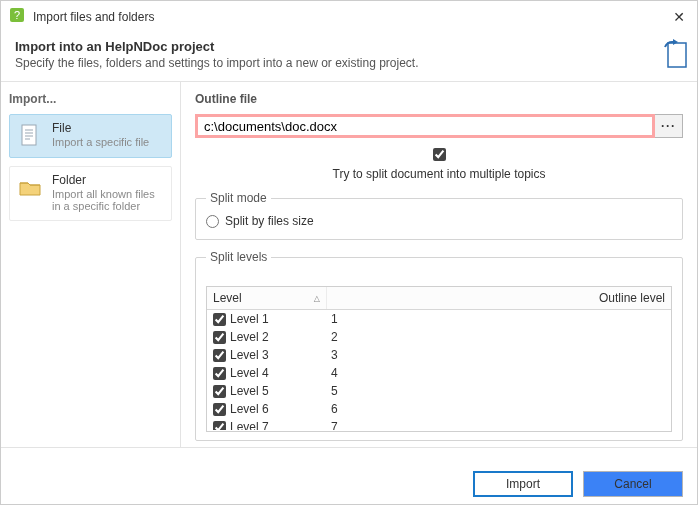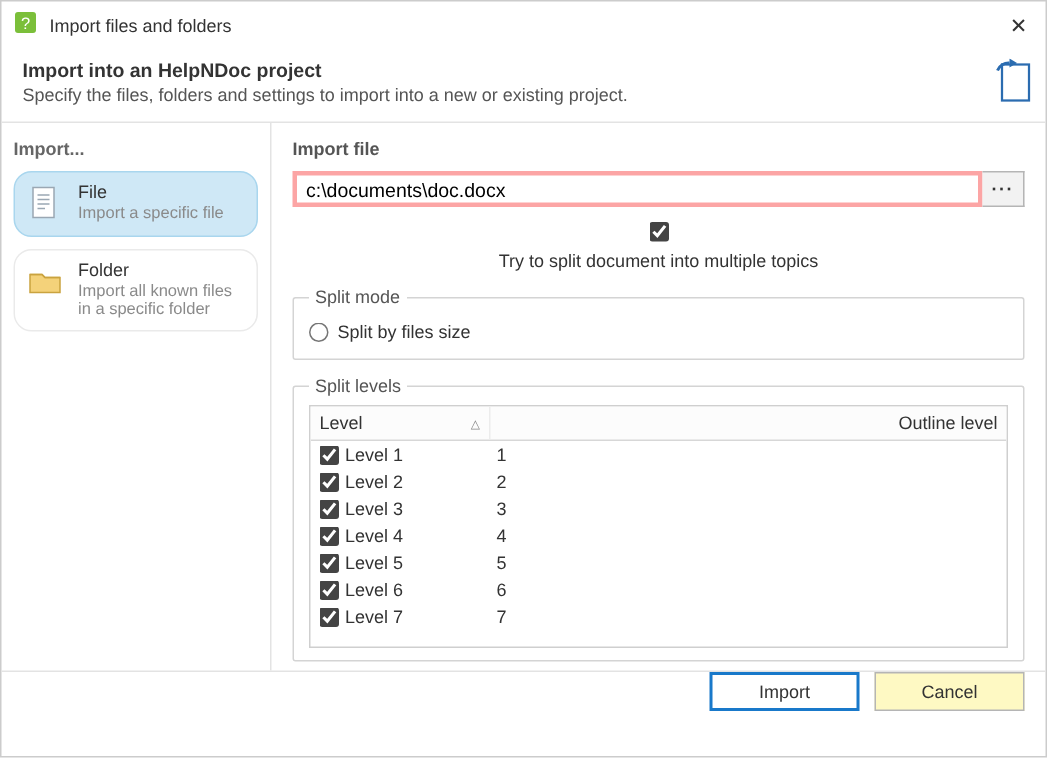--- a/index.html
+++ b/index.html
@@ -28,51 +28,51 @@
     border-bottom:1px solid #e3e3e3;
   }
   .header .hleft { flex:1; }
   .header .htitle { font-weight:bold; font-size:13px; color:#333; }
   .header .hsub { font-size:12px; color:#555; margin-top:2px; }
   .header .hicon { width:32px; height:32px; margin-left:8px; }
   .columns { display:flex; flex-direction:row; height: calc(100% - 32px - 56px - 50px); }
   .left { width:180px; padding:10px 8px; border-right:1px solid #e3e3e3; }
   .left .lhead { color:#666; font-weight:600; margin-bottom:8px; }
   .card {
-    border:1px solid #eaeaea; border-radius:12px; margin-bottom:8px;
+    border:1px solid #eaeaea; border-radius:2px; margin-bottom:8px;
     padding:6px 6px 8px 6px; display:flex; gap:8px; align-items:flex-start;
     cursor:default;
   }
   .card.selected { background:#cfe8f6; border-color:#a9d6ee; }
   .card .clabel { font-size:12px; color:#333; }
   .card .cdesc { font-size:11px; color:#8a8a8a; margin-top:1px; }
   .card .cicon { width:28px; height:28px; flex:0 0 28px; }
   .right { flex:1; padding:10px 14px 6px 14px; overflow:hidden; display:flex; flex-direction:column; }
   .rhead { font-weight:600; color:#555; margin-bottom:8px; }
   .filerow { display:flex; gap:0; margin-bottom:10px; }
   .fileinput { flex:1; border:3px solid #fca5a5; height:24px; padding:3px 6px; font-size:13px; }
   .filebtn { width:28px; height:24px; border:1px solid #b5b5b5; border-left:0; background:#f2f2f2; display:flex; align-items:center; justify-content:center; font-weight:bold; letter-spacing:1px; }
   .cbrow { display:flex; align-items:center; gap:6px; margin-bottom:10px;flex-direction:column; }
   fieldset { border:1px solid #d4d4d4; border-radius:2px; margin:0 0 10px 0; padding:6px 10px 8px 10px; }
   legend { font-size:12px; color:#555; padding:0 4px; }
   .splitmode-body { display:flex; flex-direction:row; }
   .radio-col { flex:1; display:flex; align-items:center; gap:6px; padding:3px 0; }
   .levels-fieldset { margin-bottom:0; flex:1; display:flex; flex-direction:column; min-height:0;}
-  .table-wrap { border:1px solid #cfcfcf; position:relative; overflow:hidden; flex:1; min-height:0;}
+  .table-wrap { border:1px solid #cfcfcf; position:relative; overflow:hidden; flex:1; min-height:0;margin-top:16px;}
   .thead { display:flex; border-bottom:1px solid #d7d7d7; background:#fcfcfc; font-size:12px; }
   .th { padding:4px 6px; }
   .th.level { width:120px; display:flex; justify-content:space-between; align-items:center; border-right:1px solid #ececec;}
   .tri { font-size:8px; color:#888;}
   .th.ol { flex:1;text-align:right; }
   .tbody { overflow-y:scroll; height: calc(100% - 24px); }
   .trow { display:flex; padding:2px 6px; align-items:center; font-size:12px; }
   .trow .cell-level { width:114px; display:flex; gap:4px; align-items:center;}
   .trow .cell-ol { flex:1; padding-left:4px;}
-  .footer { height:50px; border-top:1px solid #e3e3e3; display:flex; justify-content:flex-end; align-items:flex-start; padding:0 14px; gap:10px; }
-  .btn { width:100px; height:26px; border:1px solid #b5b5b5; background:#fef9c3; display:flex; align-items:center; justify-content:center; font-size:12px;}
+  .footer { height:50px; border-top:1px solid #e3e3e3; display:flex; justify-content:flex-end; align-items:flex-end; padding:0 14px; gap:10px; }
+  .btn { width:100px; height:26px; border:1px solid #b5b5b5; background:#3b82f6; display:flex; align-items:center; justify-content:center; font-size:12px;}
   .btn.primary { border:2px solid #1979ca; background:#fff;}
   input[type=checkbox], input[type=radio]{ margin:0; accent-color:#444;}
   .tbody::-webkit-scrollbar { width:17px; }
   .tbody::-webkit-scrollbar-thumb { background:#c7c7c7; }
   .tbody::-webkit-scrollbar-track { background:#f0f0f0; }
 </style>
 </head>
 <body>
 
 <div class="titlebar">
@@ -131,21 +131,21 @@
           </svg>
       </span>
       <div>
         <div class="clabel">Folder</div>
         <div class="cdesc">Import all known files in a specific folder</div>
       </div>
     </div>
   </div>
 
   <div class="right">
-    <div class="rhead">Import file</div>
+    <div class="rhead">Outline file</div>
     <div class="filerow">
       <input class="fileinput" type="text" value="c:\documents\doc.docx" style="">
       <div class="filebtn">
           <span>···</span>
         </div>
     </div>
     <div class="cbrow">
       <input type="checkbox" checked="" style="">
       <span>Try to split document into multiple topics</span>
     </div>

